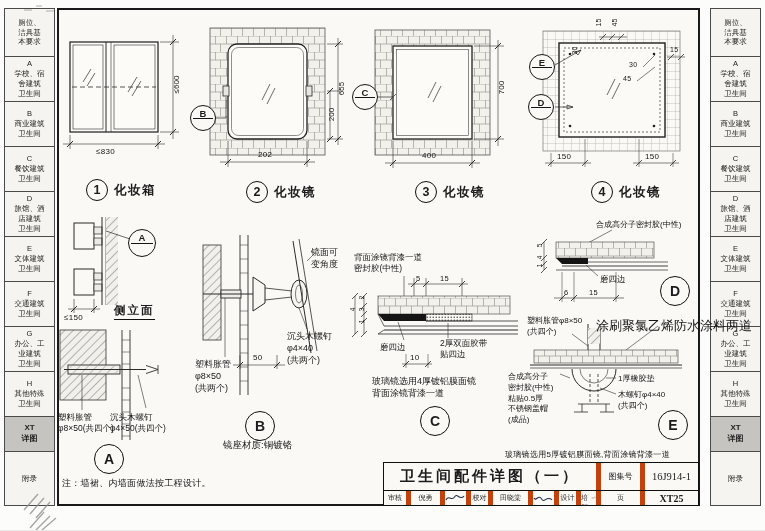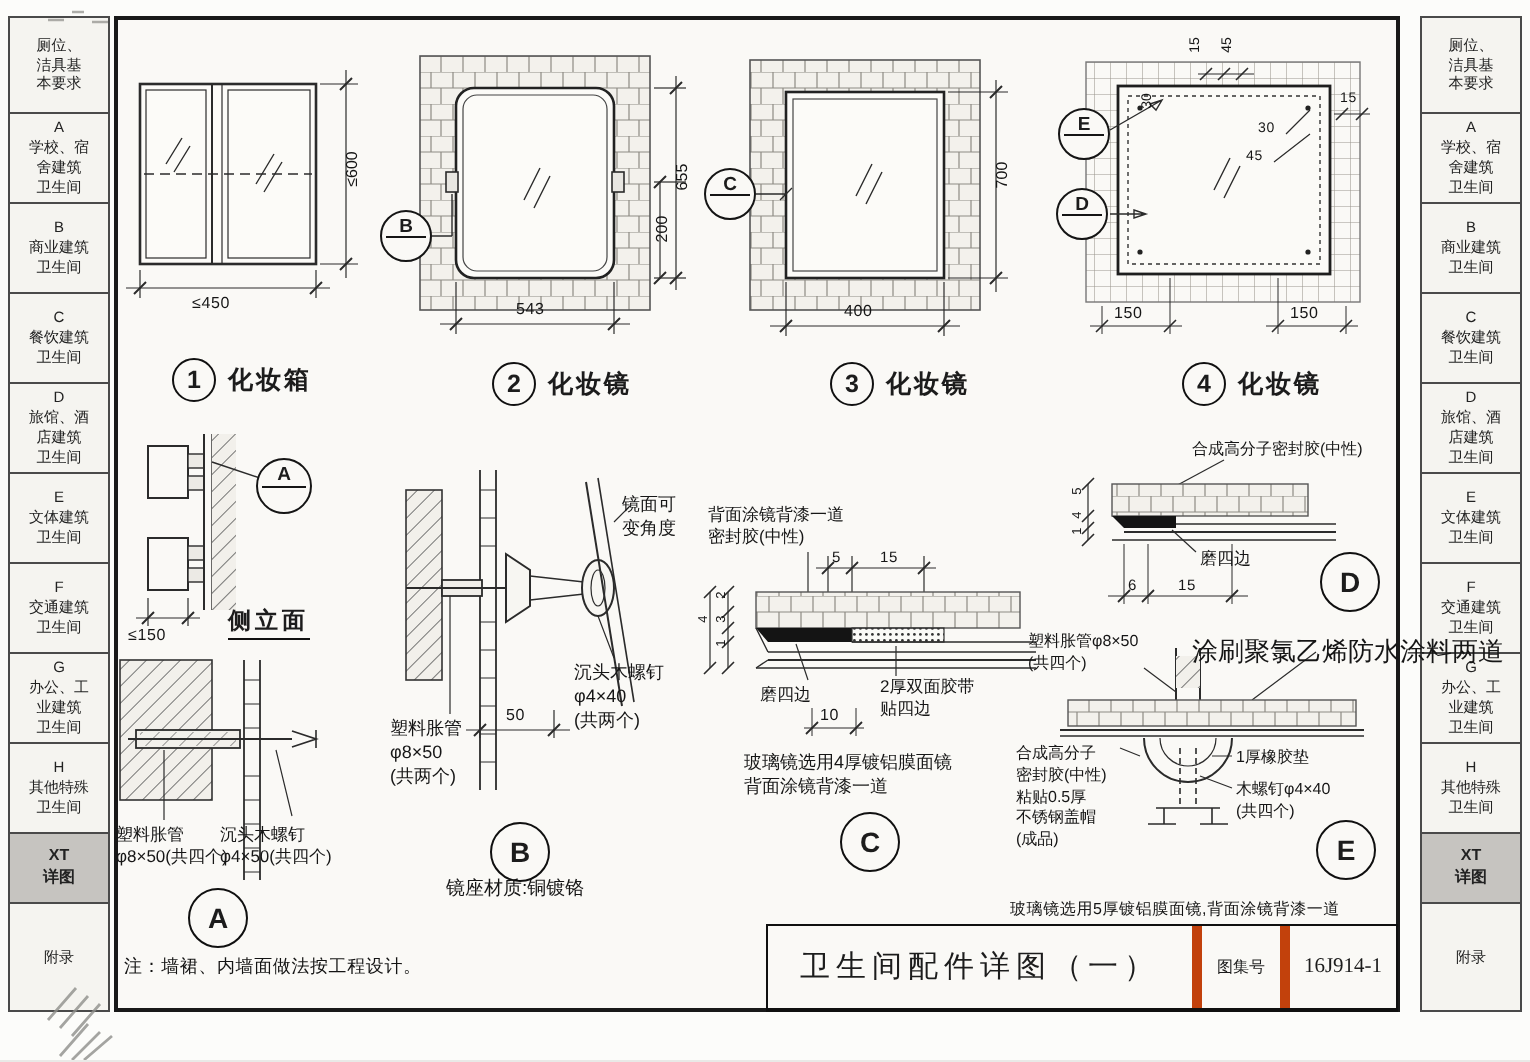--- a/index.html
+++ b/index.html
@@ -43,21 +43,21 @@
         border-bottom:1.6px solid #101010;padding-bottom:1px;}
   .notetext{position:absolute;font-size:9px;color:#141414;letter-spacing:.3px;}
   
   .tblock{position:absolute;left:383px;top:462px;width:316px;height:44px;border:1.8px solid #101010;
           box-sizing:border-box;background:#faf9f6;display:flex;flex-direction:column;}
   .trow1{display:flex;flex:1;border-bottom:1px solid #101010;}
   .trow2{display:flex;height:14px;}
   .tcell{display:flex;align-items:center;justify-content:center;box-sizing:border-box;
          border-left:5px solid #c2410c;overflow:hidden;}
   .tcell:first-child{border-left:none;}
-  .t-title{flex:1;font-size:15px;font-weight:400;letter-spacing:3px;}
+  .t-title{flex:1;font-size:15px;font-weight:700;letter-spacing:3px;}
   .t-lab{width:44px;font-size:8px;}
   .t-val{width:58px;font-size:10.5px;font-family:"Liberation Serif","DejaVu Serif",serif;}
   .t-pageno{width:58px;font-size:10px;font-weight:600;font-family:"Liberation Serif","DejaVu Serif",serif;}
   .r2{font-size:7px;}
   .sig svg{display:block;}
   .cornermark{position:absolute;opacity:.8;}
 </style>
 </head>
 <body>
 
@@ -169,21 +169,21 @@
         <line x1="8" y1="105" x2="8" y2="119" stroke-width="0.6"></line>
           <line x1="96" y1="105" x2="96" y2="119" stroke-width="0.6"></line>
         <line x1="1" y1="114" x2="103" y2="114" stroke-width="0.6"></line>
         <path d="M5 117l6-6M93 117l6-6"></path>
         <line x1="98" y1="12" x2="117" y2="12" stroke-width="0.6"></line>
           <line x1="98" y1="102" x2="117" y2="102" stroke-width="0.6"></line>
         <line x1="111" y1="5" x2="111" y2="109" stroke-width="0.6"></line>
         <path d="M108 15l6-6M108 105l6-6"></path>
       </g>
     </svg>
-    <div class="dim" style="left:34px;top:117px">≤450</div>
+    <div class="dim" style="left:34px;top:117px">≤830</div>
     <div class="vdim" style="left:97px;top:50px">≤600</div>
   </div>
 
   <div class="fig" id="fig2" style="left:190px;top:20px;width:155px;height:158px">
     <svg width="155" height="158">
       <g stroke="#2b2b2b" fill="none" stroke-width="1">
         <rect x="20" y="8" width="115" height="127" fill="url(#pT)" stroke="#555" stroke-width="0.8"></rect>
         <rect x="38" y="24" width="79" height="95" rx="9" fill="#fcfbf8" stroke="#222" stroke-width="1.3"></rect>
         <rect x="41.5" y="27.5" width="72" height="88" rx="7" stroke="#444" stroke-width="0.6"></rect>
         <rect x="33" y="66" width="6" height="10" fill="#e8e6e1" stroke-width="0.8"></rect>
@@ -199,21 +199,21 @@
           <line x1="137" y1="119" x2="153" y2="119" stroke-width="0.6"></line>
         <line x1="148" y1="18" x2="148" y2="125" stroke-width="0.6"></line>
         <path d="M145 27l6-6M145 122l6-6"></path>
         <line x1="140" y1="71" x2="140" y2="119" stroke-width="0.6"></line>
         <path d="M137 74l6-6M137 122l6-6"></path>
       </g>
     </svg>
     <div class="co" style="left:0px;top:85px">
         <i>B</i>
       </div>
-    <div class="dim" style="left:68px;top:130px">543</div>
+    <div class="dim" style="left:68px;top:130px">202</div>
     <div class="vdim" style="left:134px;top:64px">655</div>
     <div class="vdim" style="left:124px;top:90px">200</div>
   </div>
 
   <div class="fig" id="fig3" style="left:350px;top:20px;width:160px;height:160px">
     <svg width="160" height="160">
       <g stroke="#2b2b2b" fill="none" stroke-width="1">
         <rect x="25" y="10" width="115" height="125" fill="url(#pT)" stroke="#555" stroke-width="0.8"></rect>
         <rect x="43" y="26" width="79" height="93" fill="#fcfbf8" stroke="#222" stroke-width="1.3"></rect>
         <rect x="46.5" y="29.5" width="72" height="86" stroke="#444" stroke-width="0.6"></rect>
@@ -467,41 +467,66 @@
         <line x1="22" y1="49" x2="174" y2="49"></line>
         <line x1="22" y1="52" x2="174" y2="52" stroke-width="0.7"></line>
         <path d="M64 53 A22 22 0 0 0 108 53" fill="#faf9f6"></path>
         <path d="M72 53 A14 14 0 0 0 100 53" stroke-width="0.6"></path>
         <line x1="82" y1="58" x2="82" y2="88" stroke-dasharray="3 2" stroke-width="0.8"></line>
         <line x1="90" y1="58" x2="90" y2="88" stroke-dasharray="3 2" stroke-width="0.8"></line>
         <path d="M70 88h32M74 88v8M98 88v8M66 96h14M92 96h14" stroke-width="0.8"></path>
         <path d="M98 62L108 62M92 72L108 78M52 58L62 62" stroke-width="0.6"></path>
       </g>
     </svg>
-    <div class="lbl" style="left:6px;top:0px;font-size:8px">塑料胀管φ8×50
+    <div class="lbl" style="left:19px;top:0px;font-size:8px">塑料胀管φ8×50
 (共四个)</div>
     <div class="lbl" style="left:88px;top:1px;font-size:13px;white-space:nowrap">涂刷聚氯乙烯防水涂料两道</div>
     <div class="lbl" style="left:0;top:56px;font-size:8px;line-height:1.35">合成高分子
 密封胶(中性)
 粘贴0.5厚
 不锈钢盖帽
 (成品)</div>
     <div class="lbl" style="left:110px;top:58px;font-size:8px;white-space:nowrap">1厚橡胶垫</div>
     <div class="lbl" style="left:110px;top:74px;font-size:8px">木螺钉φ4×40
 (共四个)</div>
     <div class="dcir" style="left:150px;top:94px">E</div>
   </div>
   <div class="notetext" style="left:505px;top:449px;font-size:8px;white-space:nowrap">玻璃镜选用5厚镀铝膜面镜,背面涂镜背漆一道</div>
 
   <div class="tblock">
     <div class="trow1">
       <div class="tcell t-title">卫生间配件详图（一）</div>
       <div class="tcell t-lab">图集号</div>
       <div class="tcell t-val">16J914-1</div>
     </div>
+    <div class="trow2">
+      <div class="tcell r2" style="width:22px">审核</div>
+      <div class="tcell r2" style="width:34px">倪勇</div>
+      <div class="tcell sig" style="width:26px">
+        <svg width="22" height="10" viewBox="0 0 22 10">
+            <path d="M1 7C4 1 7 9 10 4S15 8 20 3" fill="none" stroke="#1d2b45" stroke-width="1.1"></path>
+          </svg>
+      </div>
+      <div class="tcell r2" style="width:22px">校对</div>
+      <div class="tcell r2" style="width:40px">田晓棠</div>
+      <div class="tcell sig" style="width:26px">
+        <svg width="22" height="10" viewBox="0 0 22 10">
+            <path d="M1 5C3 9 6 1 9 6S14 2 20 7" fill="none" stroke="#1d2b45" stroke-width="1.1"></path>
+          </svg>
+      </div>
+      <div class="tcell r2" style="width:22px">设计</div>
+      <div class="tcell r2" style="flex:1;gap:2px">
+        <span>吴培新</span>
+        <svg width="14" height="10" viewBox="0 0 14 10">
+            <path d="M1 6C3 1 5 9 8 4S11 7 13 3" fill="none" stroke="#1d2b45" stroke-width="1"></path>
+          </svg>
+      </div>
+      <div class="tcell r2" style="width:44px">页</div>
+      <div class="tcell t-pageno">XT25</div>
+    </div>
   </div>
 
   <svg class="cornermark" style="left:22px;top:2px" width="36" height="14">
     <path d="M2 8h8M14 4h6M24 9h8" stroke="#9a9a96" stroke-width="1.2" fill="none"></path>
   </svg>
   <svg class="cornermark" style="left:20px;top:492px" width="46" height="38">
     <g stroke="#8f8f8b" stroke-width="1.4" fill="none">
       <path d="M4 18L18 2M10 22L24 6M16 26L30 10"></path>
       <path d="M10 36L24 20M16 38L30 24M22 38L36 26"></path>
     </g>

